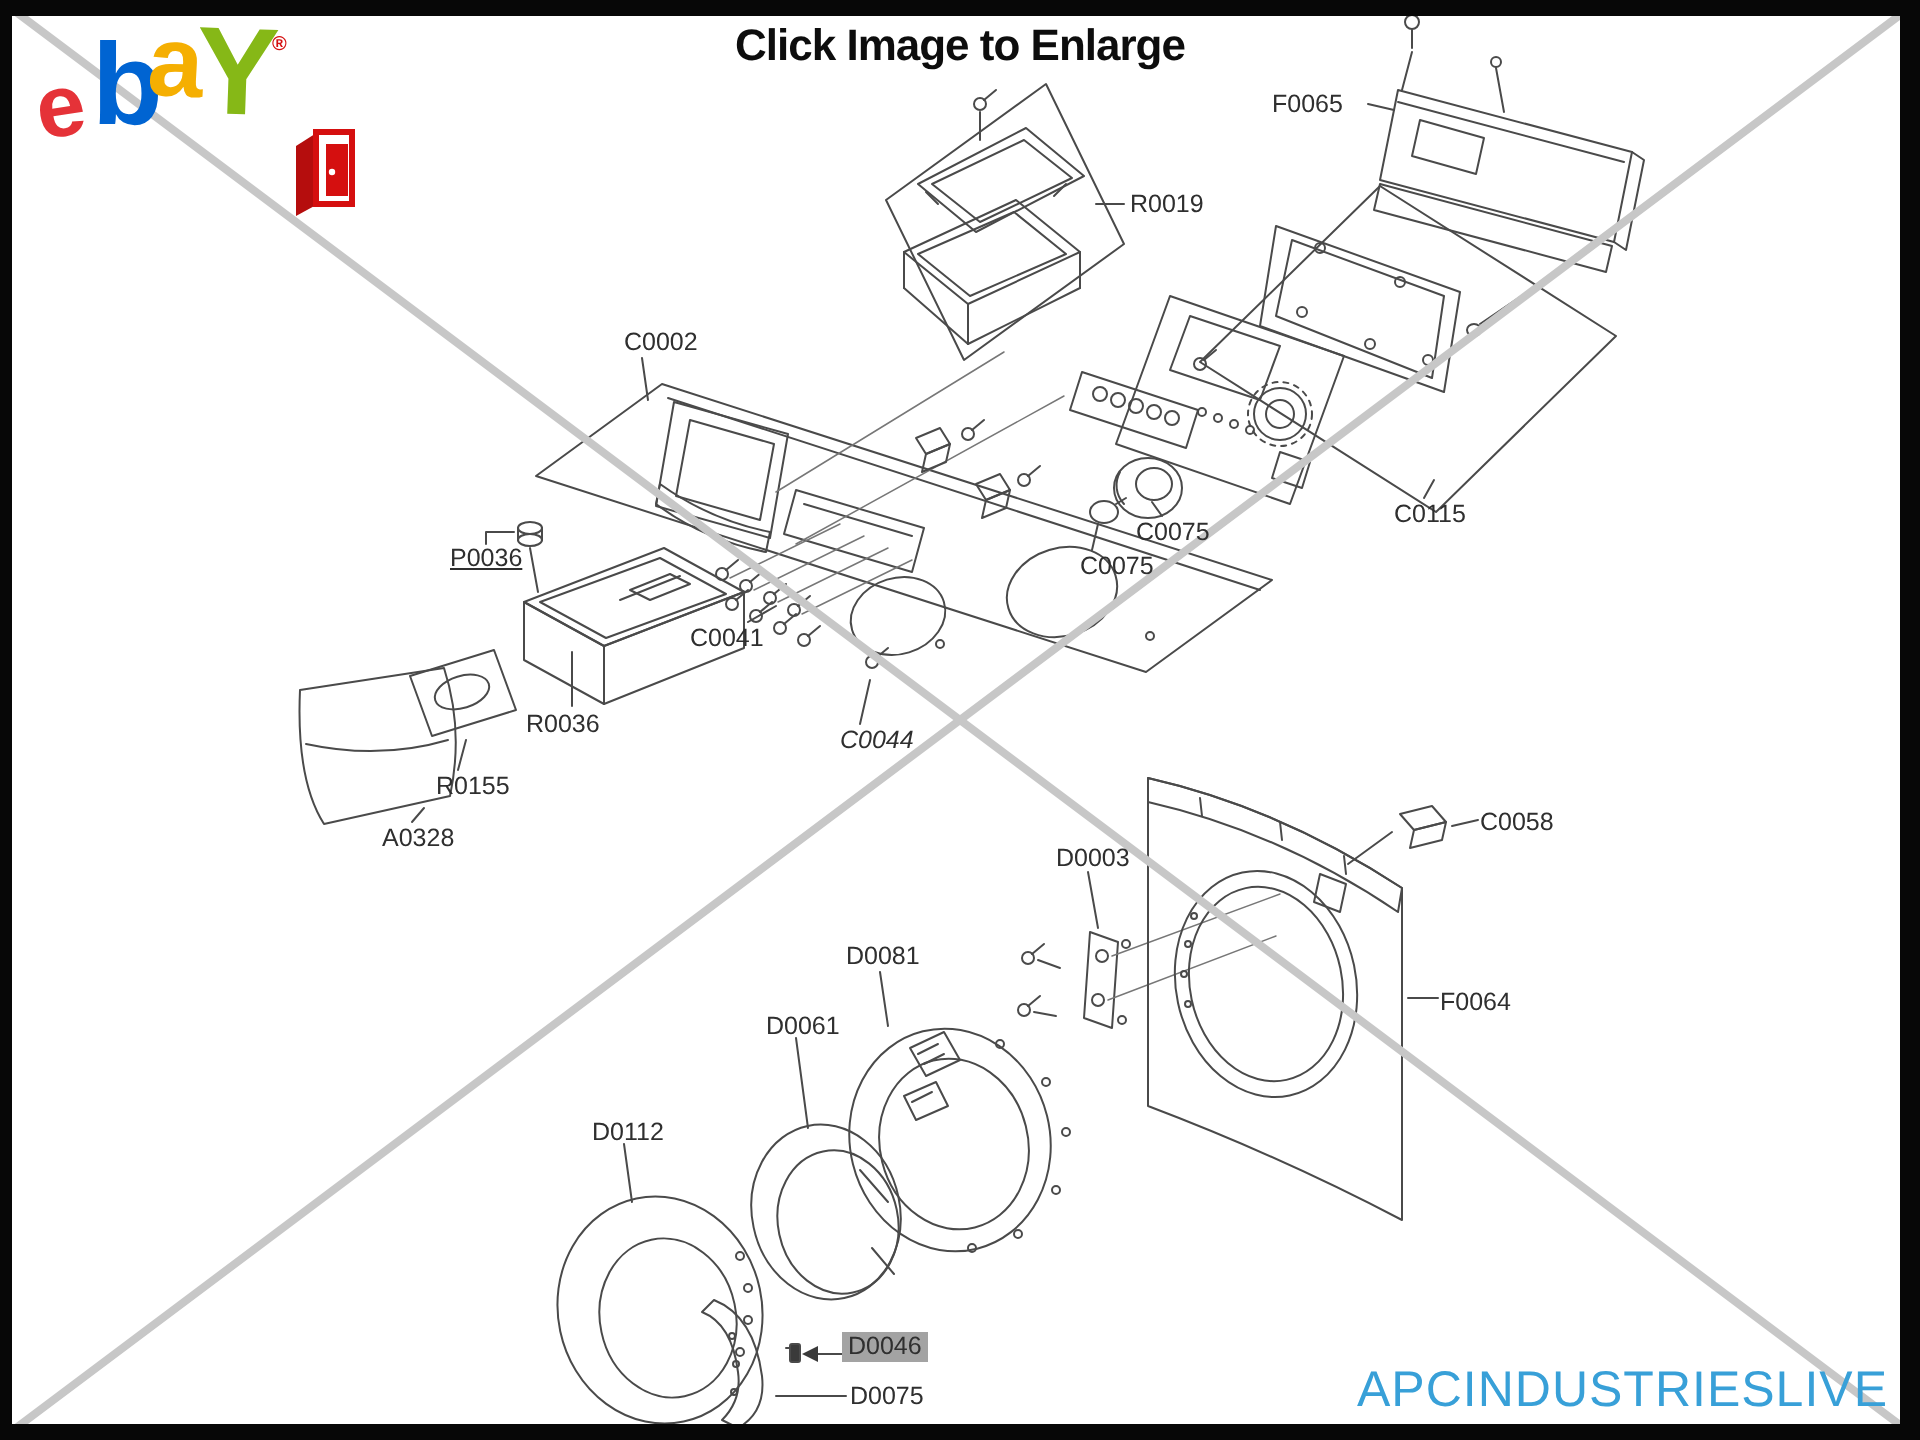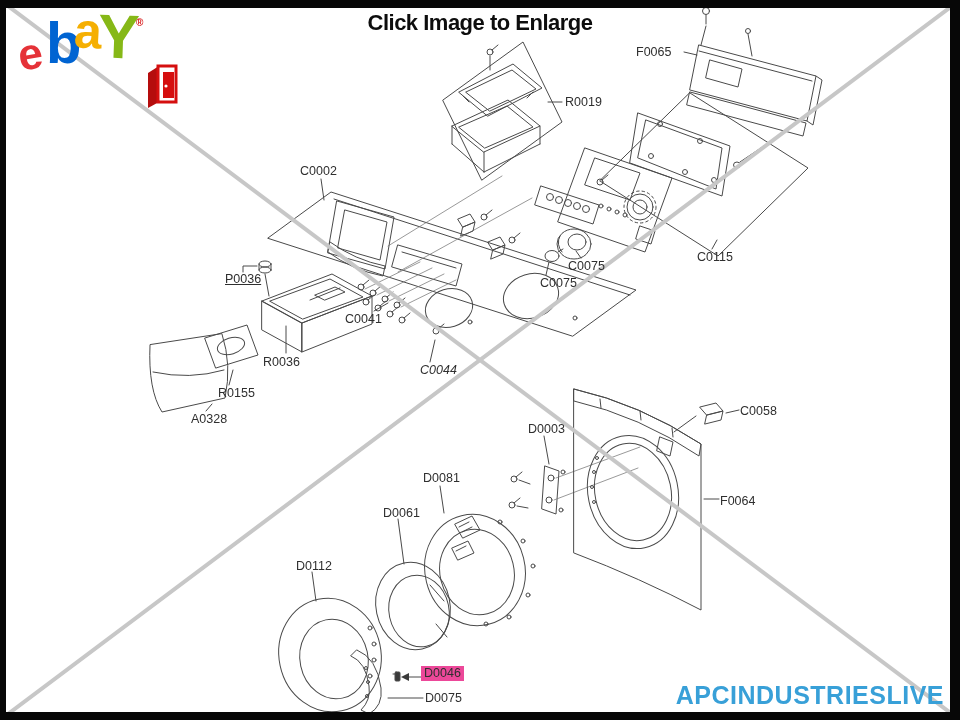--- a/index.html
+++ b/index.html
@@ -4,21 +4,21 @@
 <style>
   html,body{margin:0;padding:0;background:#ffffff;}
   .stage{position:relative;width:960px;height:720px;background:#ffffff;overflow:hidden;
          font-family:"Liberation Sans",sans-serif;}
   .frame{position:absolute;inset:0;z-index:50;pointer-events:none;
          border-top:8px solid #070707;border-right:10px solid #070707;
          border-bottom:8px solid #070707;border-left:6px solid #070707;}
   .title{position:absolute;left:0;right:0;top:10px;z-index:30;text-align:center;
          font-size:22px;font-weight:bold;color:#0d0d0d;letter-spacing:-0.5px;}
   .seller{position:absolute;right:16px;bottom:10px;z-index:30;
-          font-size:25px;font-weight:bold;letter-spacing:0.5px;}
+          font-size:25px;font-weight:normal;letter-spacing:0.5px;}
   #diagram{position:absolute;inset:0;z-index:10;}
   #labels{position:absolute;inset:0;z-index:20;pointer-events:none;padding-left:12px;}
   .part-label{position:absolute;font-size:12.5px;color:#2f2f2f;white-space:nowrap;line-height:13px;}
   .part-label.hl{padding:1px 3px;margin-left:-3px;margin-top:-1px;}
   
   .logo{position:absolute;left:12px;top:6px;width:172px;height:112px;z-index:25;}
   .logo span{position:absolute;font-weight:bold;line-height:1;}
   .l-e{left:6px;top:26px;font-size:44px;transform:rotate(-9deg);}
   .l-b{left:34px;top:8px;font-size:58px;}
   .l-a{left:62px;top:0px;font-size:50px;transform:rotate(3deg);}
@@ -290,37 +290,37 @@
 
     <g stroke="#c7c7c7" stroke-width="4">
       <line x1="0" y1="0" x2="960" y2="720"></line>
       <line x1="0" y1="720" x2="960" y2="0"></line>
     </g>
   </svg>
 
   <div id="labels">
       <div class="part-label" style="left: 636px; top: 46px;">F0065</div>
       <div class="part-label" style="left: 565px; top: 96px;">R0019</div>
-      <div class="part-label" style="left: 300px; top: 165px;">C0002</div>
+      <div class="part-label" style="left: 312px; top: 165px;">C0002</div>
       <div class="part-label" style="left: 697px; top: 251px;">C0115</div>
       <div class="part-label" style="left: 568px; top: 260px;">C0075</div>
       <div class="part-label" style="left: 540px; top: 277px;">C0075</div>
       <div class="part-label" style="left: 225px; top: 273px; text-decoration: underline;">P0036</div>
       <div class="part-label" style="left: 345px; top: 313px;">C0041</div>
       <div class="part-label" style="left: 263px; top: 356px;">R0036</div>
       <div class="part-label" style="left: 420px; top: 364px; font-style: italic;">C0044</div>
       <div class="part-label" style="left: 218px; top: 387px;">R0155</div>
       <div class="part-label" style="left: 191px; top: 413px;">A0328</div>
       <div class="part-label" style="left: 528px; top: 423px;">D0003</div>
       <div class="part-label" style="left: 740px; top: 405px;">C0058</div>
       <div class="part-label" style="left: 720px; top: 495px;">F0064</div>
       <div class="part-label" style="left: 423px; top: 472px;">D0081</div>
       <div class="part-label" style="left: 383px; top: 507px;">D0061</div>
       <div class="part-label" style="left: 296px; top: 560px;">D0112</div>
-      <div class="part-label hl" style="left: 424px; top: 667px; background: #ec4899;">D0046</div>
+      <div class="part-label hl" style="left: 424px; top: 667px; background: #a3a3a3;">D0046</div>
       <div class="part-label" style="left: 425px; top: 692px;">D0075</div>
     </div>
 
   <div class="logo">
     <span id="ebay-letters">
         <span class="l-e" style="color: rgb(229, 50, 56);">e</span>
         <span class="l-b" style="color: rgb(0, 100, 210);">b</span>
         <span class="l-a" style="color: rgb(245, 175, 2);">a</span>
         <span class="l-y" style="color: rgb(134, 184, 23);">Y</span>
       </span>

